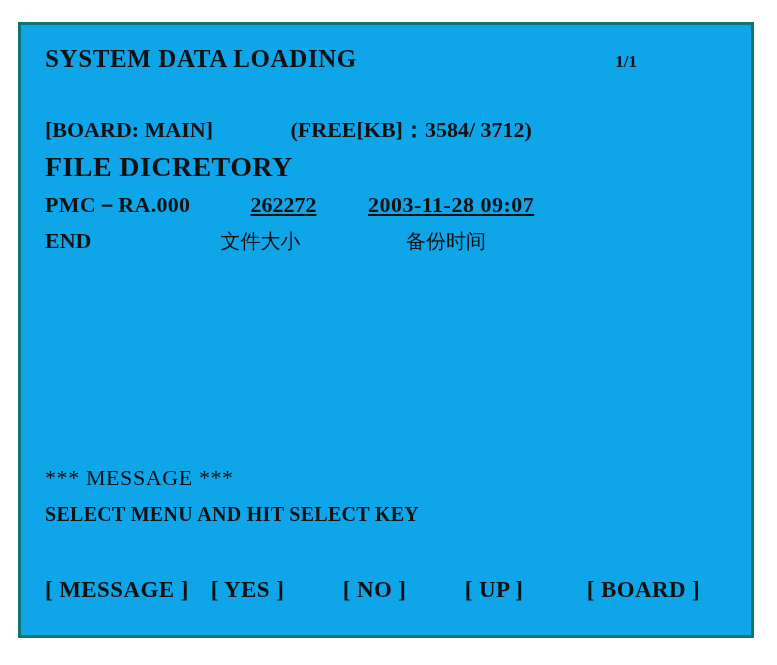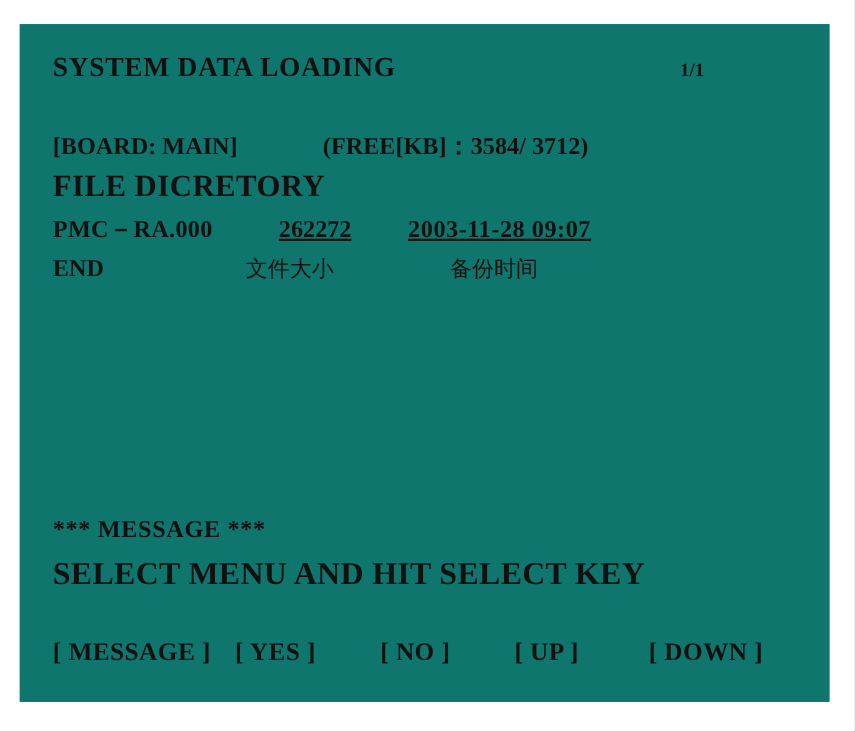--- a/index.html
+++ b/index.html
@@ -13,22 +13,22 @@
     font-family: "Liberation Serif", serif;
     color: #111111;
     overflow: hidden;
   }
   .screen {
     position: absolute;
     left: 18px;
     top: 22px;
     width: 736px;
     height: 616px;
-    border: 6px solid #0f766e;
-    background: #0f766e;
+    border: 3px solid #0f766e;
+    background: #0ea5e9;
     box-sizing: border-box;
   }
   .inner {
     position: relative;
     width: 100%;
     height: 100%;
     padding: 0;
   }
 
   
@@ -131,28 +131,28 @@
     font-family: "DejaVu Sans", sans-serif;
     font-size: 20px;
   }
 
   
   .message-head {
     position: absolute;
     left: 24px;
     top: 440px;
     font-size: 22px;
-    font-weight: 700;
+    font-weight: 400;
     letter-spacing: 0.6px;
   }
   .message-body {
     position: absolute;
     left: 24px;
     top: 478px;
-    font-size: 29px;
+    font-size: 20px;
     font-weight: 600;
     letter-spacing: 0.3px;
   }
 
   
   .softkeys {
     position: absolute;
     left: 22px;
     top: 552px;
     width: 690px;
@@ -204,17 +204,17 @@
     </div>
 
     <div class="message-head">*** MESSAGE ***</div>
     <div class="message-body">SELECT MENU AND HIT SELECT KEY</div>
 
     <div class="softkeys">
       <div class="softkey sk-0">[ MESSAGE ]</div>
       <div class="softkey sk-1">[ YES ]</div>
       <div class="softkey sk-2">[  NO  ]</div>
       <div class="softkey sk-3">[  UP  ]</div>
-      <div class="softkey sk-4">[ DOWN ]</div>
+      <div class="softkey sk-4">[ BOARD ]</div>
     </div>
 
   </div>
 </div>
 
 </body></html>

